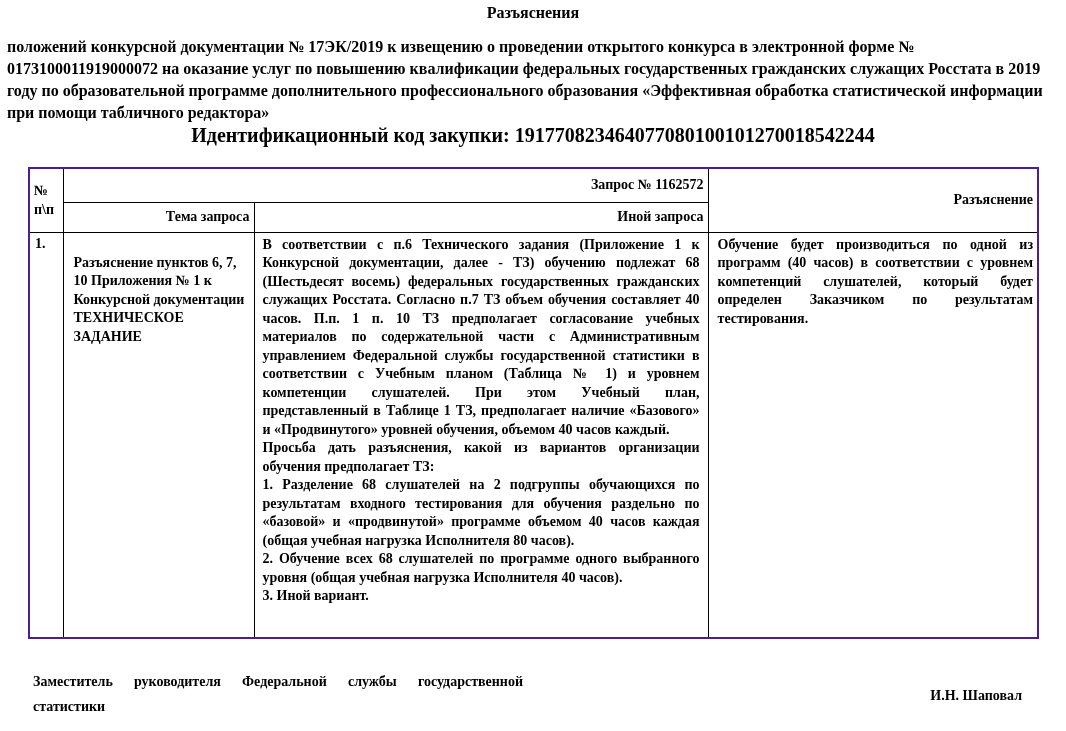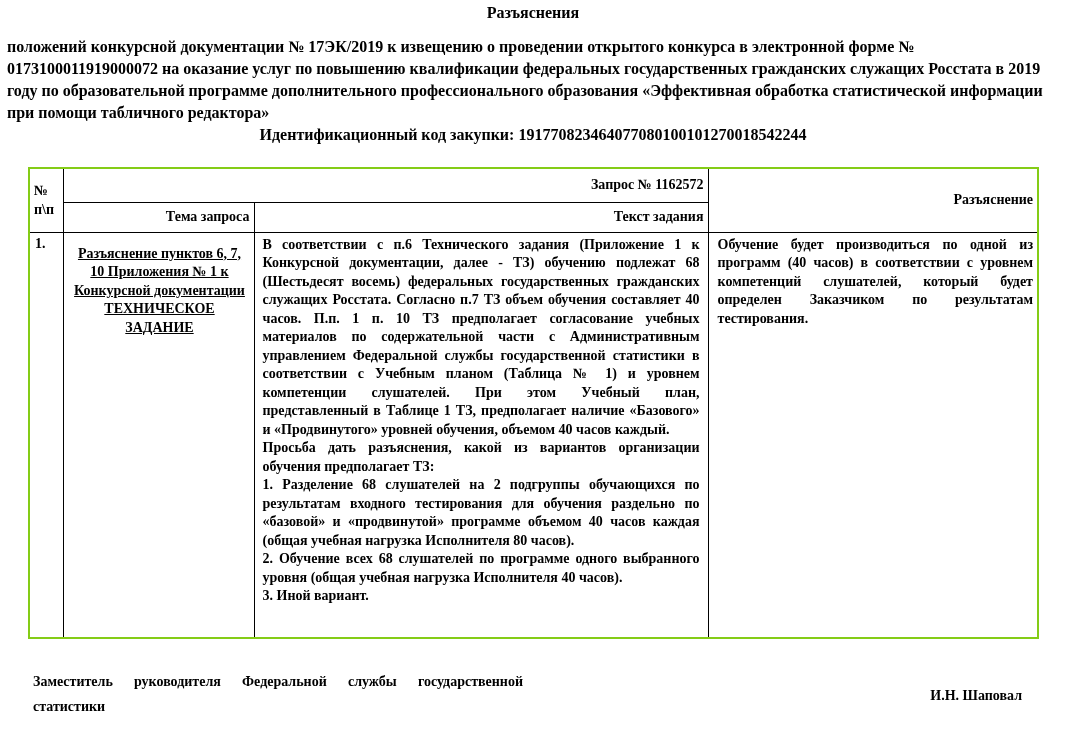--- a/index.html
+++ b/index.html
@@ -23,30 +23,30 @@
   .subject {
     margin: 13px auto 0;
     width: 1052px;
     font-size: 16px;
     line-height: 22px;
   }
   .code-line {
     margin: 0 auto;
     width: 1052px;
     text-align: center;
-    font-size: 16px;
+    font-size: 20px;
     line-height: 22px;
   }
 
   table.clar-table {
     margin: 21px 0 0 28px;
     width: 1009px;
     border-collapse: collapse;
     table-layout: fixed;
-    border: 2px solid #84cc16;
+    border: 2px solid #4c1d95;
   }
   .clar-table th, .clar-table td {
     border: 1px solid #000;
     font-weight: bold;
     font-size: 14px;
   }
   .clar-table th {
     text-align: right;
     vertical-align: middle;
     padding: 2px 4px;
@@ -58,21 +58,21 @@
   }
   tr.hdr-row-1 th { height: 34px; }
   tr.hdr-row-2 th { height: 30px; }
 
   .clar-table td {
     vertical-align: top;
     line-height: 18.5px;
   }
   tr.body-row { height: 406px; }
   td.cell-number { padding: 2px 2px 2px 5px; text-align: left; }
-  td.cell-topic { padding: 12px 8px 3px 10px; text-align: center; text-decoration: underline; }
+  td.cell-topic { padding: 21px 8px 3px 10px; text-align: left; }
   td.cell-text {
     padding: 3px 8px;
     text-align: justify;
     white-space: pre-line;
   }
   td.cell-clar {
     padding: 3px 4px 3px 9px;
     text-align: justify;
   }
 
@@ -114,21 +114,21 @@
       <col style="width:330px">
     </colgroup>
     <thead>
       <tr class="hdr-row-1">
         <th rowspan="2" class="h-number">№ п\п</th>
         <th colspan="2">Запрос № 1162572</th>
         <th rowspan="2">Разъяснение</th>
       </tr>
       <tr class="hdr-row-2">
         <th>Тема запроса</th>
-        <th>Текст задания</th>
+        <th>Иной запроса</th>
       </tr>
     </thead>
     <tbody>
       <tr class="body-row">
         <td class="cell-number">1.</td>
         <td class="cell-topic">Разъяснение пунктов 6, 7, 10 Приложения № 1 к Конкурсной документации ТЕХНИЧЕСКОЕ ЗАДАНИЕ</td>
         <td class="cell-text">В соответствии с п.6 Технического задания (Приложение 1 к Конкурсной документации, далее - ТЗ) обучению подлежат 68 (Шестьдесят восемь) федеральных государственных гражданских служащих Росстата. Согласно п.7 ТЗ объем обучения составляет 40 часов. П.п. 1 п. 10 ТЗ предполагает согласование учебных материалов по содержательной части с Административным управлением Федеральной службы государственной статистики в соответствии с Учебным планом (Таблица № 1) и уровнем компетенции слушателей. При этом Учебный план, представленный в Таблице 1 ТЗ, предполагает наличие «Базового» и «Продвинутого» уровней обучения, объемом 40 часов каждый.
 Просьба дать разъяснения, какой из вариантов организации обучения предполагает ТЗ:
 1. Разделение 68 слушателей на 2 подгруппы обучающихся по результатам входного тестирования для обучения раздельно по «базовой» и «продвинутой» программе объемом 40 часов каждая (общая учебная нагрузка Исполнителя 80 часов).
 2. Обучение всех 68 слушателей по программе одного выбранного уровня (общая учебная нагрузка Исполнителя 40 часов).

